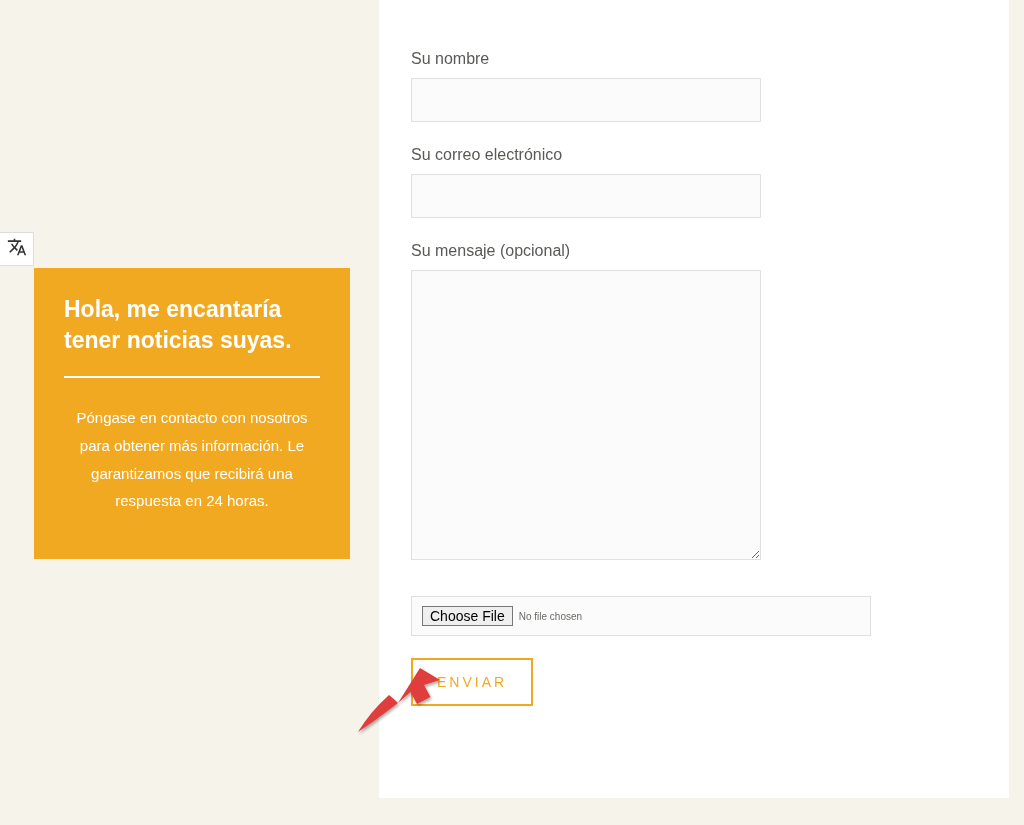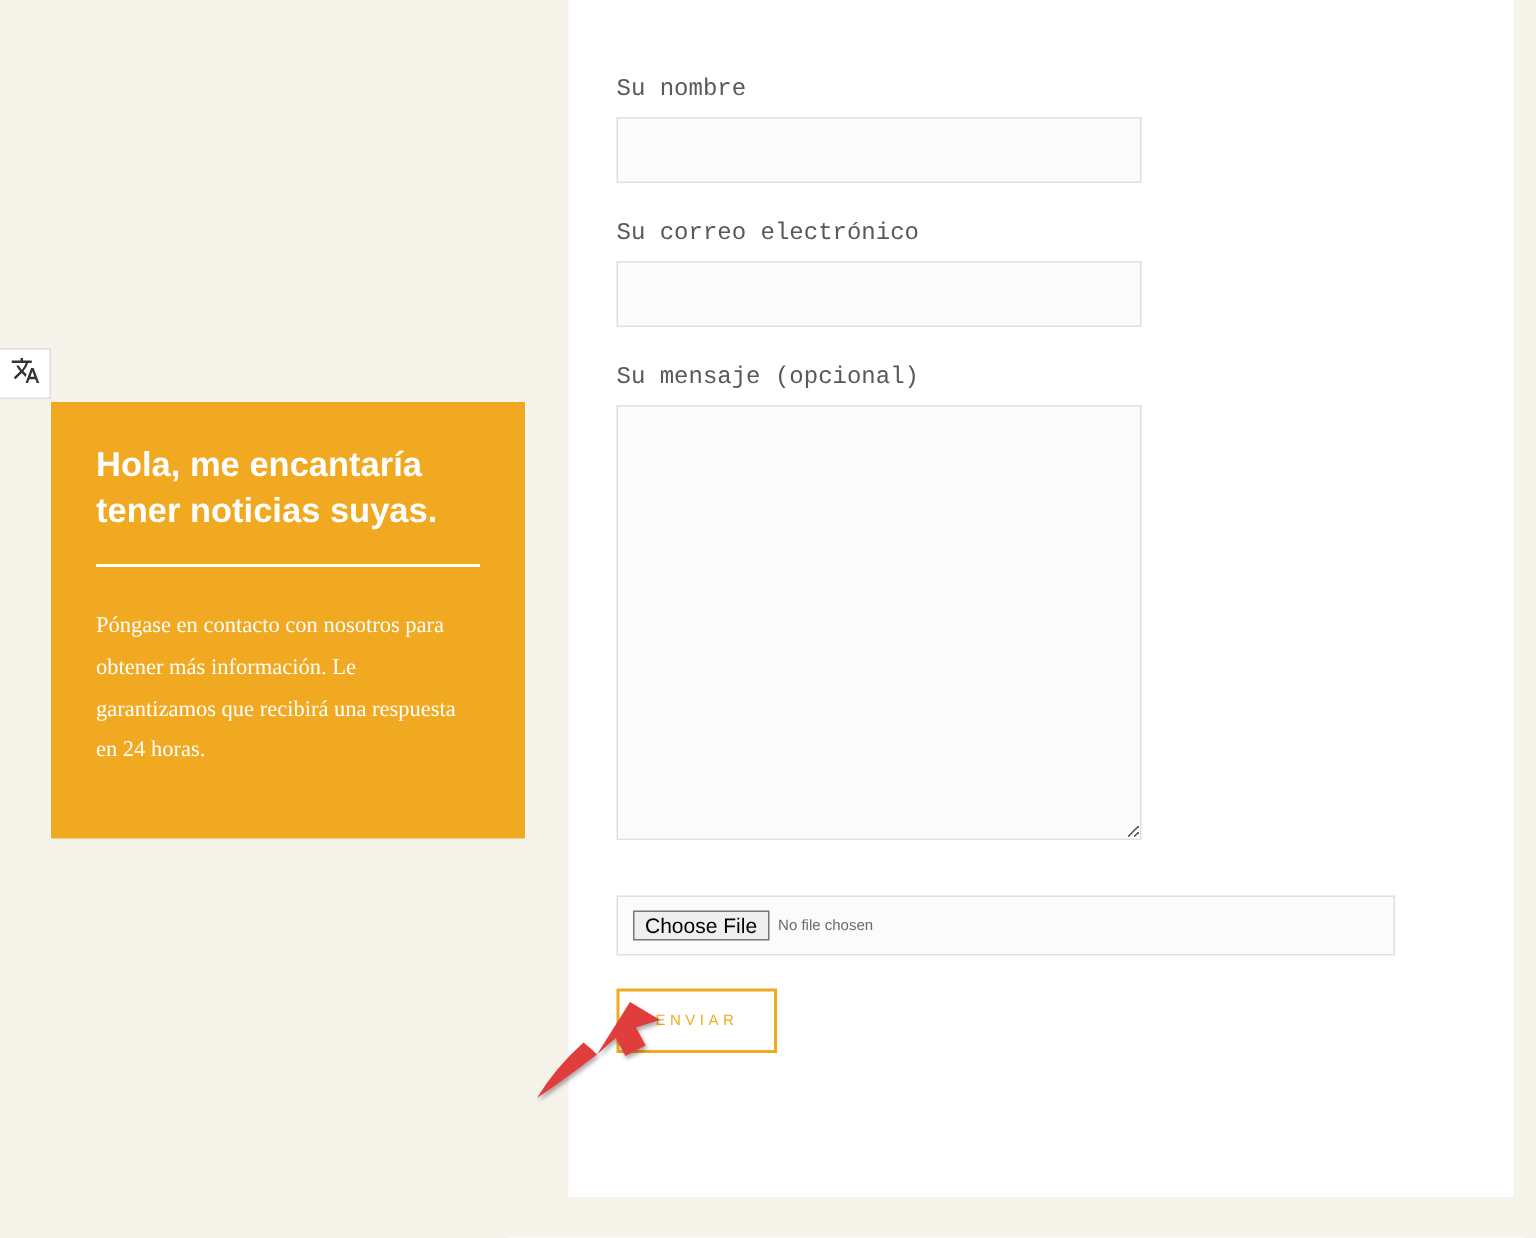--- a/index.html
+++ b/index.html
@@ -42,38 +42,39 @@
       line-height: 1.35;
       margin-bottom: 20px;
     }
     .sidebar-divider {
       border: none;
       border-top: 2px solid #fff;
       margin-bottom: 26px;
       width: 100%;
     }
     .sidebar-text {
-      font-family: Liberation Serif, serif;
+      font-family: Liberation Sans, sans-serif;
       font-size: 15px;
       line-height: 1.85;
       color: #fff;
+      text-align: center;
     }
     .form-panel {
       position: absolute;
       left: 379px;
       top: 0;
       width: 630px;
       height: 798px;
       background: #fff;
       padding: 50px 32px 0 32px;
     }
     .form-row { margin-bottom: 24px; }
     .form-label {
       display: block;
-      font-family: Liberation Mono, monospace;
+      font-family: Liberation Sans, sans-serif;
       font-size: 16px;
       color: #595a56;
       margin-bottom: 10px;
     }
     .text-input {
       width: 350px;
       height: 44px;
       border: 1px solid #e0e0e0;
       background: #fbfbfb;
       padding: 8px 10px;
@@ -84,21 +85,21 @@
       width: 350px;
       height: 290px;
       border: 1px solid #e0e0e0;
       background: #fbfbfb;
       padding: 8px 10px;
       font-size: 15px;
       font-family: inherit;
       resize: both;
     }
     .file-row {
-      width: 519px;
+      width: 460px;
       border: 1px solid #e0e0e0;
       background: #fbfbfb;
       padding: 9px 10px;
       margin-top: 32px;
       margin-bottom: 22px;
       display: flex;
       align-items: center;
       gap: 6px;
     }
     .choose-file-btn {
@@ -112,21 +113,21 @@
     .file-status {
       font-family: Liberation Sans, sans-serif;
       font-size: 10px;
       color: #6a6a66;
     }
     .submit-btn {
       border: 2px solid #f2a922;
       background: #fff;
       color: #f2a922;
       font-family: -apple-system, BlinkMacSystemFont, 'Segoe UI', Arial, sans-serif;
-      font-size: 10px;
+      font-size: 14px;
       font-weight: 500;
       letter-spacing: 3px;
       padding: 14px 24px;
       cursor: pointer;
       text-transform: uppercase;
     }
     .arrow-annotation {
       position: absolute;
       left: 346px;
       top: 650px;

